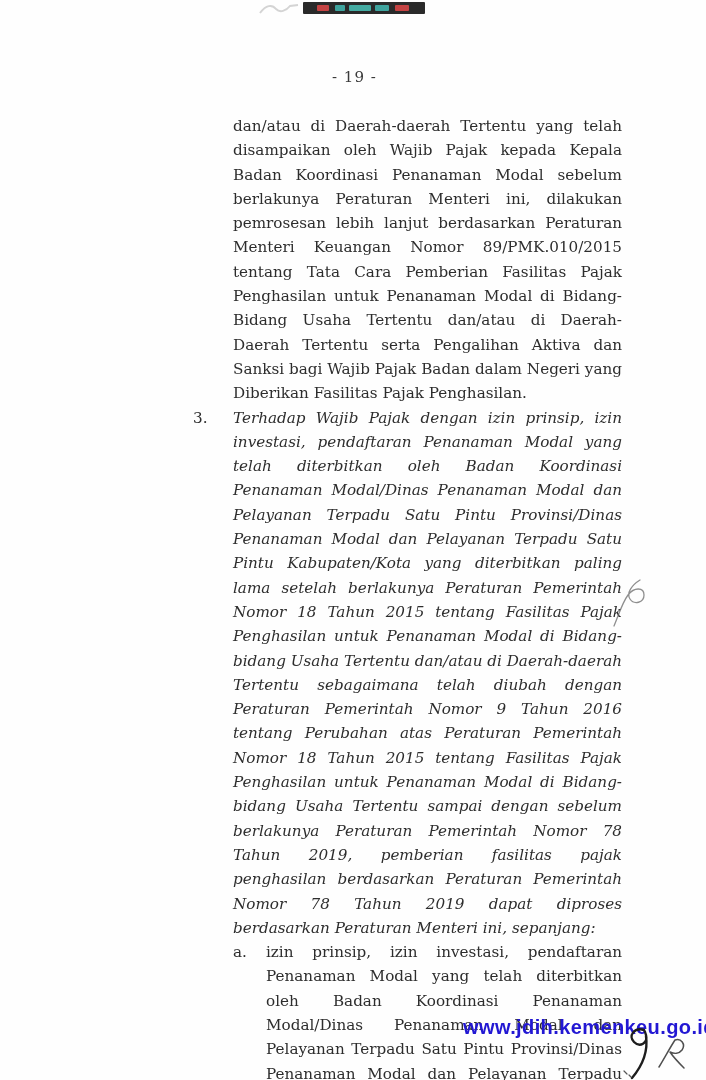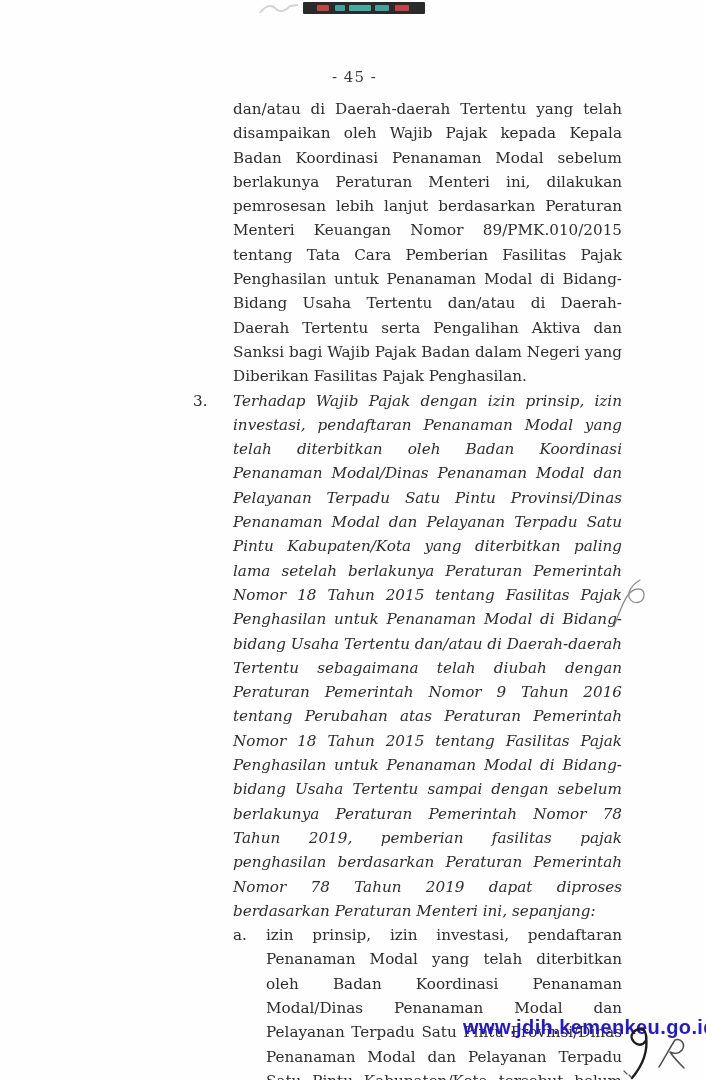--- a/index.html
+++ b/index.html
@@ -41,21 +41,21 @@
   }
 
   .body-block {
     position: absolute;
     left: 193px; top: 97px;
     width: 430px;
     font-size: 15.2px;
     line-height: 24.3px;
     text-align: justify;
   }
-  .para-cont { margin-left: 40px; width: 389px; text-align: justify; }
+  .para-cont { margin-left: 40px; width: 389px; text-align: justify; margin-top: 17px; }
   .item { display: flex; }
   .item .marker { width: 40px; flex: 0 0 40px; text-align: left; }
   .item .itext { width: 389px; text-align: justify; font-style: italic; }
   .subitem { margin-left: 40px; display: flex; }
   .subitem .marker { width: 33px; flex: 0 0 33px; }
   .subitem .itext { width: 356px; text-align: justify; }
 
   .pen-squiggle-mid { position: absolute; left: 606px; top: 577px; opacity: 0.75; }
 
   .footer-url {
@@ -81,21 +81,21 @@
     <path d="M4 12 C10 4 16 3 20 8 C24 12 30 10 34 5 L42 4" stroke="#d4d4d4" stroke-width="2" fill="none"></path>
   </svg>
   <div class="scan-bar">
     <span class="speck speck-red-1"></span>
     <span class="speck speck-teal-1"></span>
     <span class="speck speck-teal-2"></span>
     <span class="speck speck-teal-3"></span>
     <span class="speck speck-red-2"></span>
   </div>
 
-  <div class="pagenum">- 45 -</div>
+  <div class="pagenum">- 19 -</div>
 
   <div class="body-block">
     <div class="para-cont">dan/atau di Daerah-daerah Tertentu yang telah disampaikan oleh Wajib Pajak kepada Kepala Badan Koordinasi Penanaman Modal sebelum berlakunya Peraturan Menteri ini, dilakukan pemrosesan lebih lanjut berdasarkan Peraturan Menteri Keuangan Nomor 89/PMK.010/2015 tentang Tata Cara Pemberian Fasilitas Pajak Penghasilan untuk Penanaman Modal di Bidang-Bidang Usaha Tertentu dan/atau di Daerah-Daerah Tertentu serta Pengalihan Aktiva dan Sanksi bagi Wajib Pajak Badan dalam Negeri yang Diberikan Fasilitas Pajak Penghasilan.</div>
     <div class="item">
       <div class="marker">3.</div>
       <div class="itext">Terhadap Wajib Pajak dengan izin prinsip, izin investasi, pendaftaran Penanaman Modal yang telah diterbitkan oleh Badan Koordinasi Penanaman Modal/Dinas Penanaman Modal dan Pelayanan Terpadu Satu Pintu Provinsi/Dinas Penanaman Modal dan Pelayanan Terpadu Satu Pintu Kabupaten/Kota yang diterbitkan paling lama setelah berlakunya Peraturan Pemerintah Nomor 18 Tahun 2015 tentang Fasilitas Pajak Penghasilan untuk Penanaman Modal di Bidang-bidang Usaha Tertentu dan/atau di Daerah-daerah Tertentu sebagaimana telah diubah dengan Peraturan Pemerintah Nomor 9 Tahun 2016 tentang Perubahan atas Peraturan Pemerintah Nomor 18 Tahun 2015 tentang Fasilitas Pajak Penghasilan untuk Penanaman Modal di Bidang-bidang Usaha Tertentu sampai dengan sebelum berlakunya Peraturan Pemerintah Nomor 78 Tahun 2019, pemberian fasilitas pajak penghasilan berdasarkan Peraturan Pemerintah Nomor 78 Tahun 2019 dapat diproses berdasarkan Peraturan Menteri ini, sepanjang:</div>
     </div>
     <div class="subitem">
       <div class="marker">a.</div>
       <div class="itext">izin prinsip, izin investasi, pendaftaran Penanaman Modal yang telah diterbitkan oleh Badan Koordinasi Penanaman Modal/Dinas Penanaman Modal dan Pelayanan Terpadu Satu Pintu Provinsi/Dinas Penanaman Modal dan Pelayanan Terpadu Satu Pintu Kabupaten/Kota tersebut belum pernah</div>

